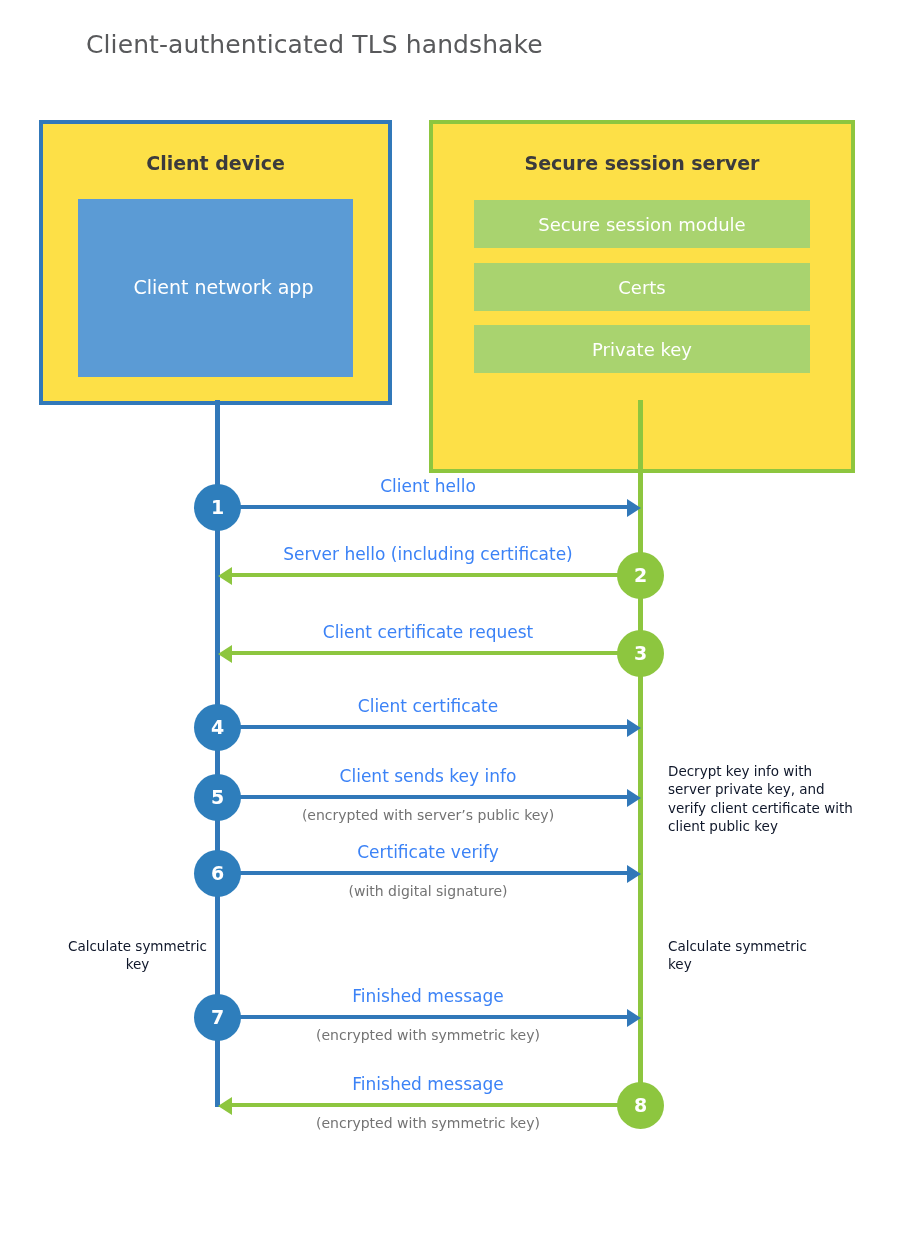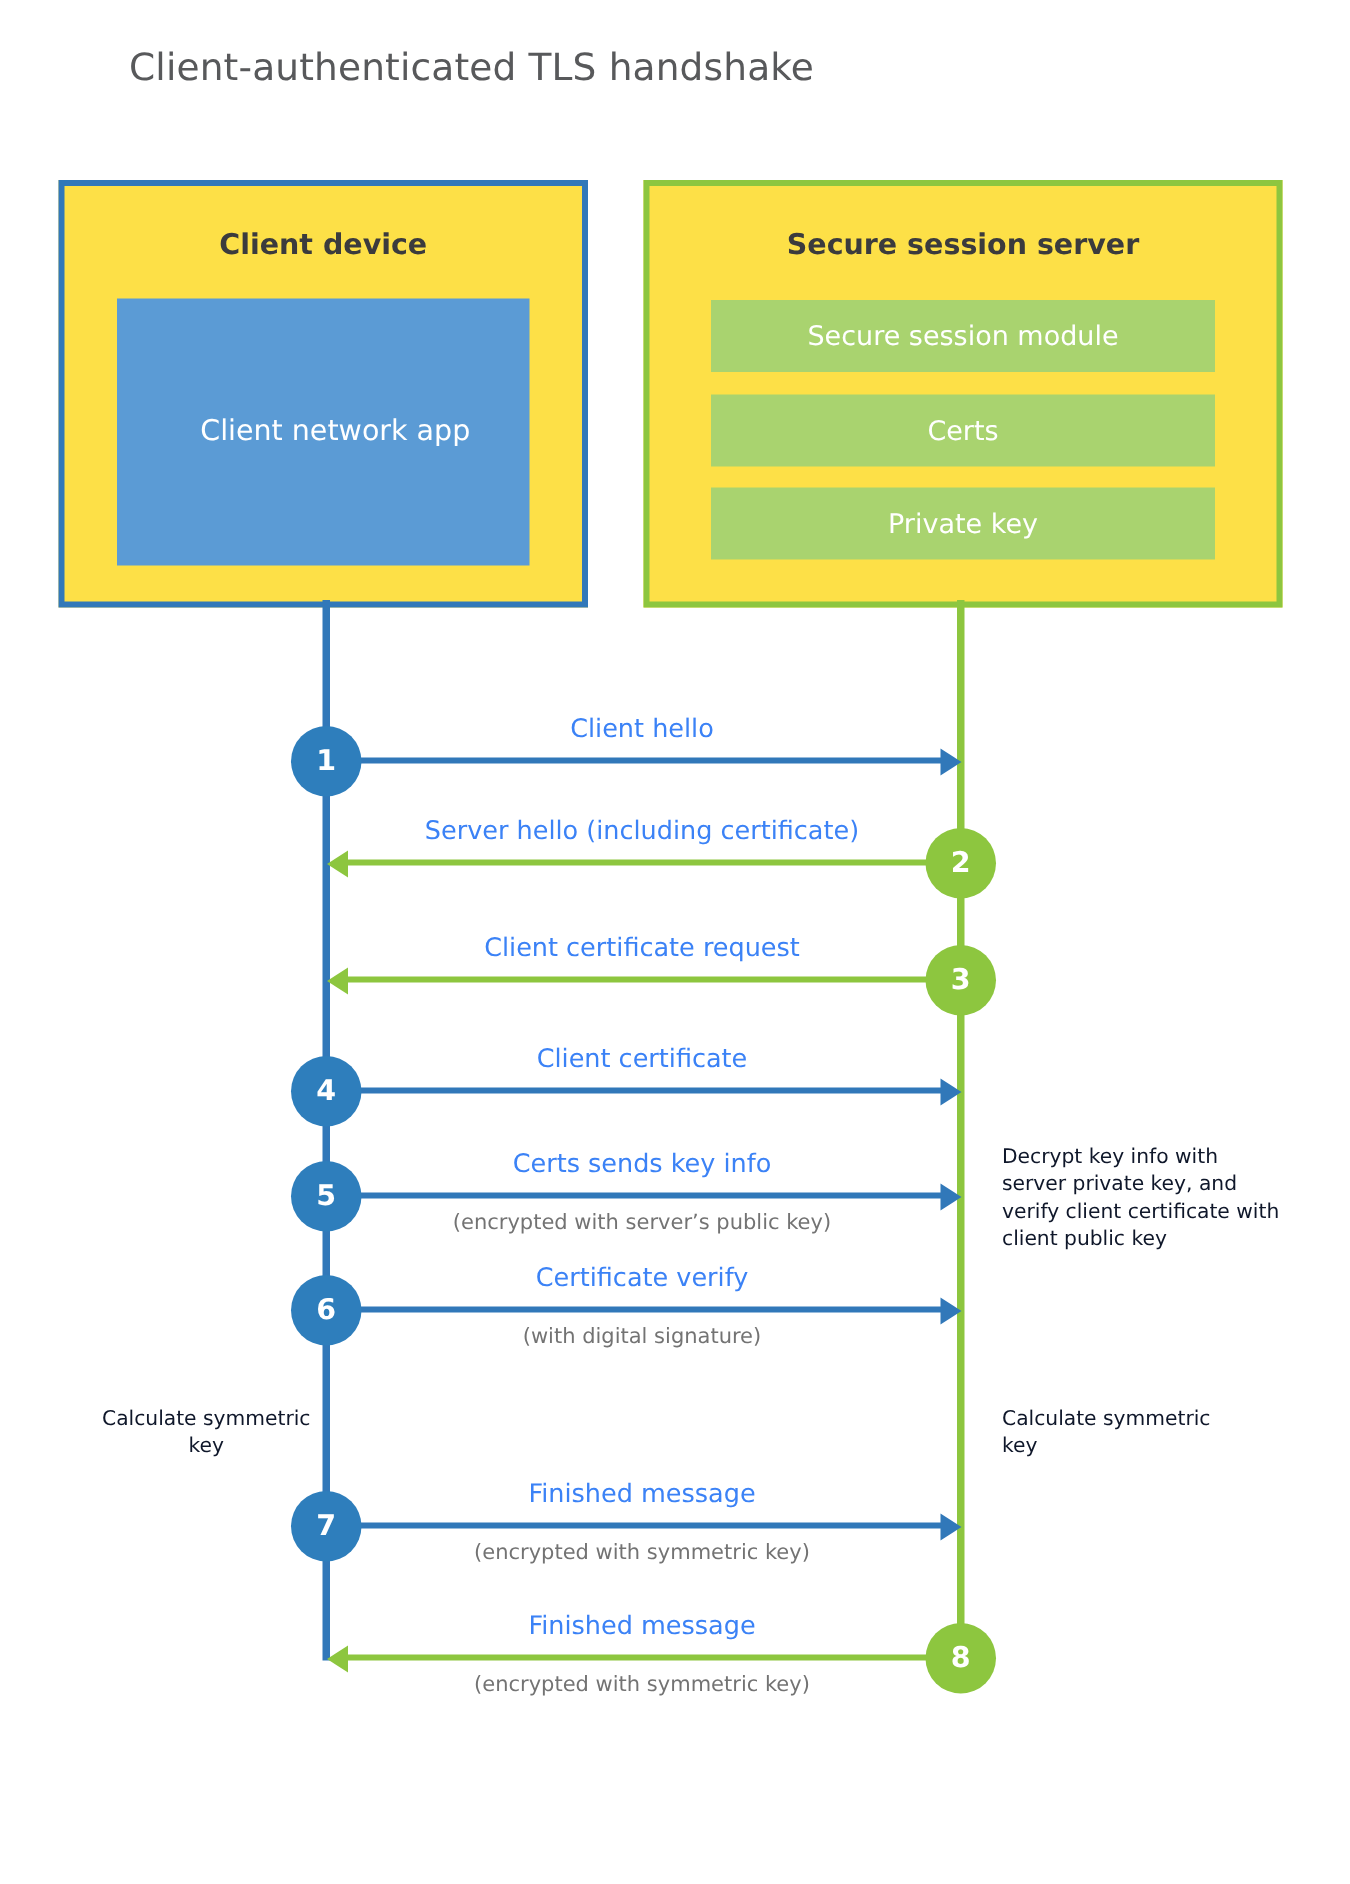--- a/index.html
+++ b/index.html
@@ -44,21 +44,21 @@
     left: 39px;
     top: 120px;
     width: 353px;
     height: 285px;
     border: 4px solid #3178B9;
   }
   #server-box {
     left: 429px;
     top: 120px;
     width: 426px;
-    height: 285px;
+    height: 353px;
     border: 4px solid #8DC63F;
   }
   .party-title {
     position: absolute;
     left: 0;
     right: 0;
     top: 28px;
     text-align: center;
     font-size: 19px;
     font-weight: bold;
@@ -253,21 +253,21 @@
   <div class="msg" id="msg-3" style="top: 727px;">
     <div class="msg-line blue" style="left: 217.5px; width: 411px;"></div>
     <div class="arrow-head blue right" style="left: 626.5px;"></div>
     <div class="msg-label">Client certificate</div>
 
   </div>
 
   <div class="msg" id="msg-4" style="top: 797px;">
     <div class="msg-line blue" style="left: 217.5px; width: 411px;"></div>
     <div class="arrow-head blue right" style="left: 626.5px;"></div>
-    <div class="msg-label">Certs sends key info</div>
+    <div class="msg-label">Client sends key info</div>
     <div class="msg-sublabel">(encrypted with server’s public key)</div>
   </div>
 
   <div class="msg" id="msg-5" style="top: 873px;">
     <div class="msg-line blue" style="left: 217.5px; width: 411px;"></div>
     <div class="arrow-head blue right" style="left: 626.5px;"></div>
     <div class="msg-label">Certificate verify</div>
     <div class="msg-sublabel">(with digital signature)</div>
   </div>
 

